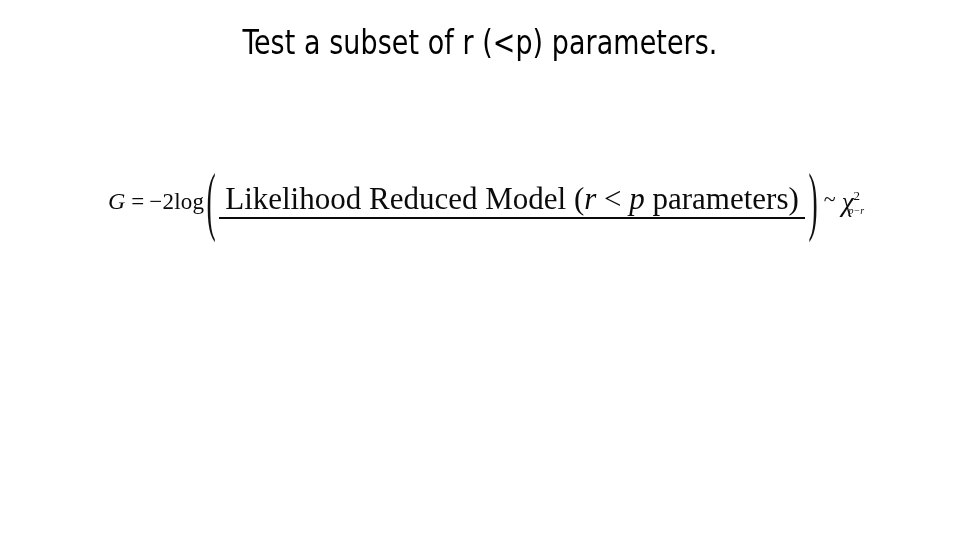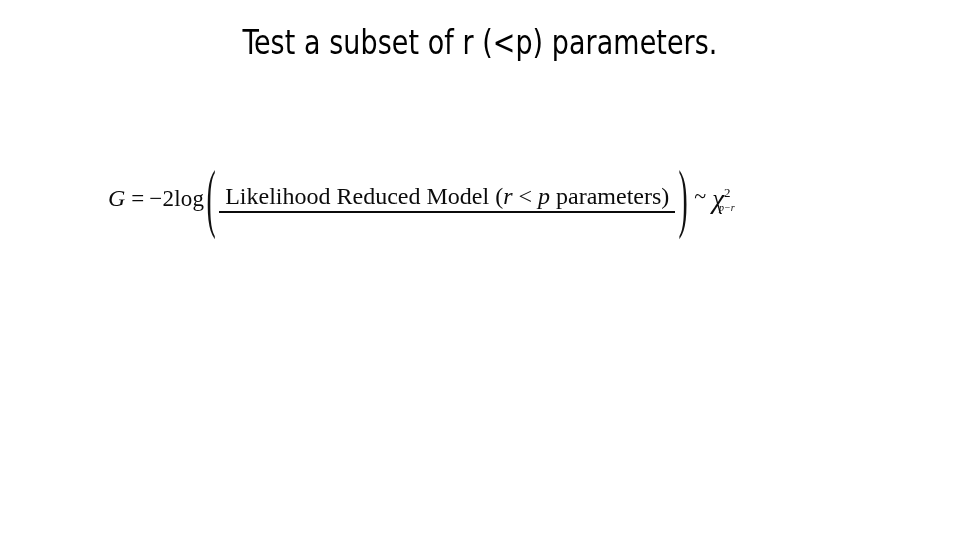--- a/index.html
+++ b/index.html
@@ -91,21 +91,21 @@
   
   .fraction {
     display: inline-flex;
     flex-direction: column;
     align-items: stretch;
     justify-content: center;
     text-align: center;
   }
   .frac-num {
     padding: 0 6px 3px 6px;
-    font-size: 24px;
+    font-size: 31px;
     white-space: nowrap;
   }
   .frac-bar {
     height: 2px;
     background: #0b0b0b;
     width: 100%;
   }
   .frac-den {
     padding: 3px 6px 0 6px;
     font-size: 23px;

